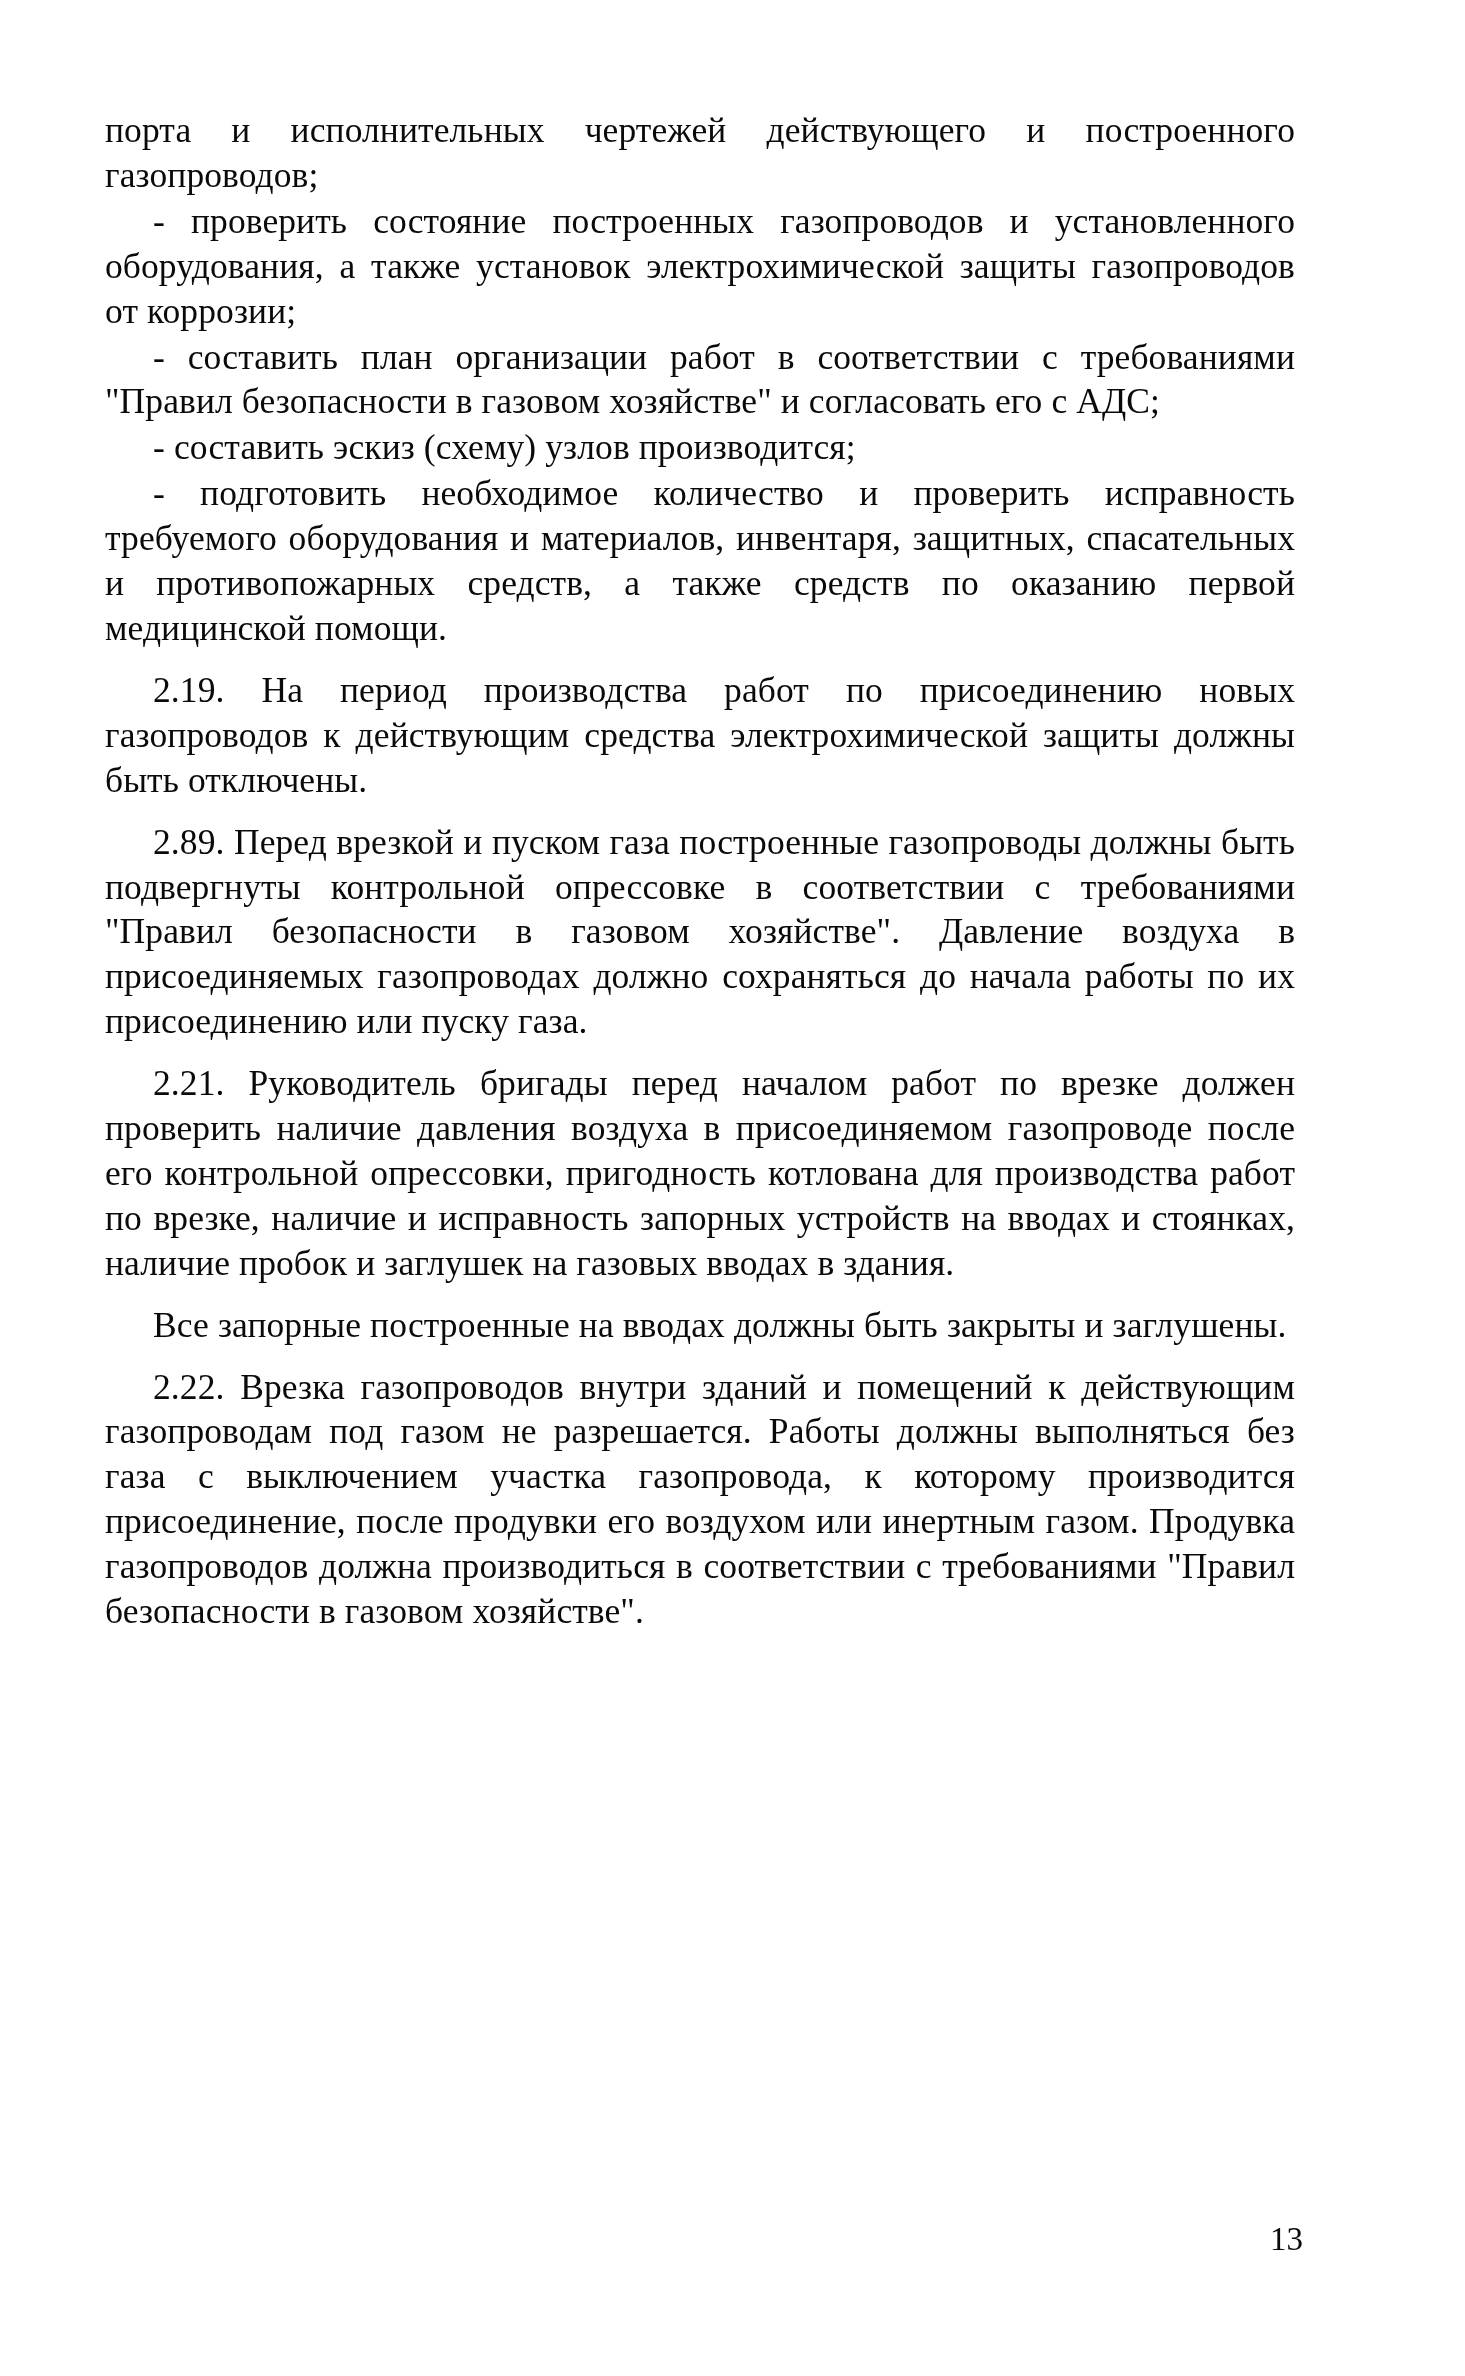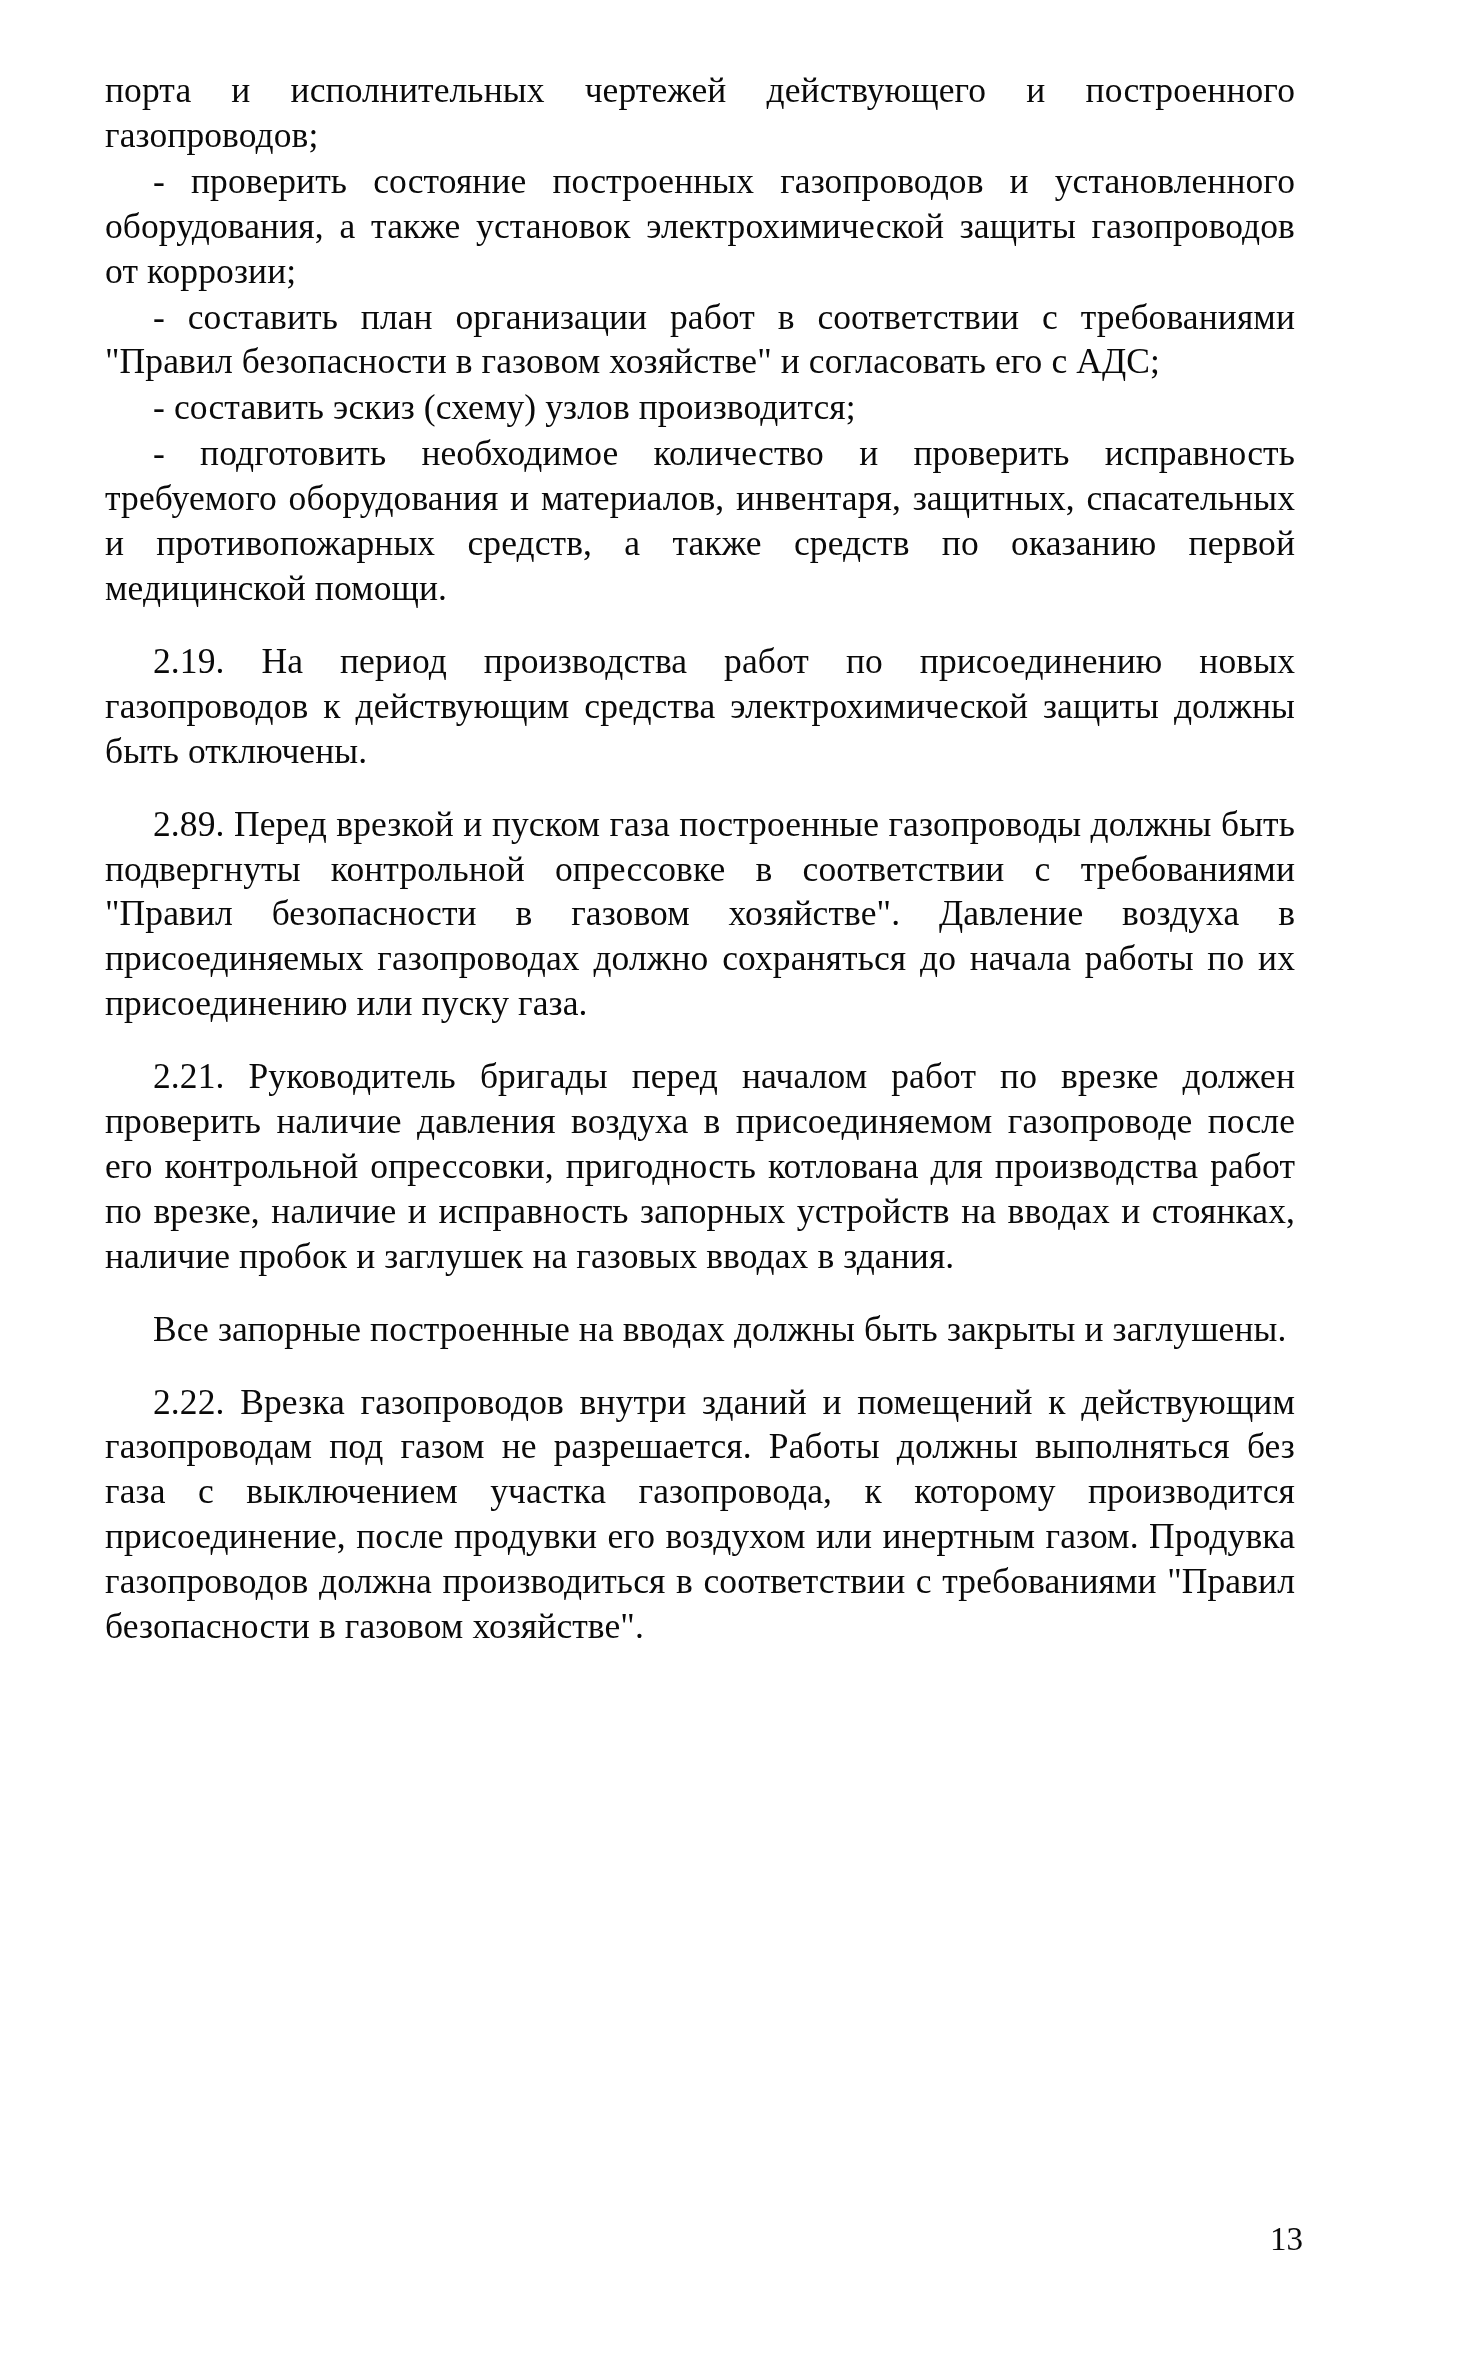--- a/index.html
+++ b/index.html
@@ -15,41 +15,41 @@
     position: relative;
     overflow: hidden;
   }
   .page {
     position: absolute;
     left: 0;
     top: 0;
     width: 1465px;
     height: 2376px;
     box-sizing: border-box;
-    padding: 68px 170px 60px 105px;
+    padding: 108px 170px 60px 105px;
   }
   .body-text {
     font-size: 35.5px;
     line-height: 1.265;
     text-align: justify;
     text-justify: inter-word;
     letter-spacing: 0.1px;
   }
   .para {
     margin: 0 0 1px 0;
     text-indent: 0;
   }
   .para.first-line-indent {
     text-indent: 48px;
   }
   .para.bullet {
     text-indent: 48px;
   }
   .para.spaced {
-    margin-top: 28px;
+    margin-top: 17px;
   }
   .page-number {
     position: absolute;
     right: 162px;
     bottom: 118px;
     font-size: 33px;
     font-family: "Liberation Serif", "DejaVu Serif", serif;
   }
   
   .body-text p {

